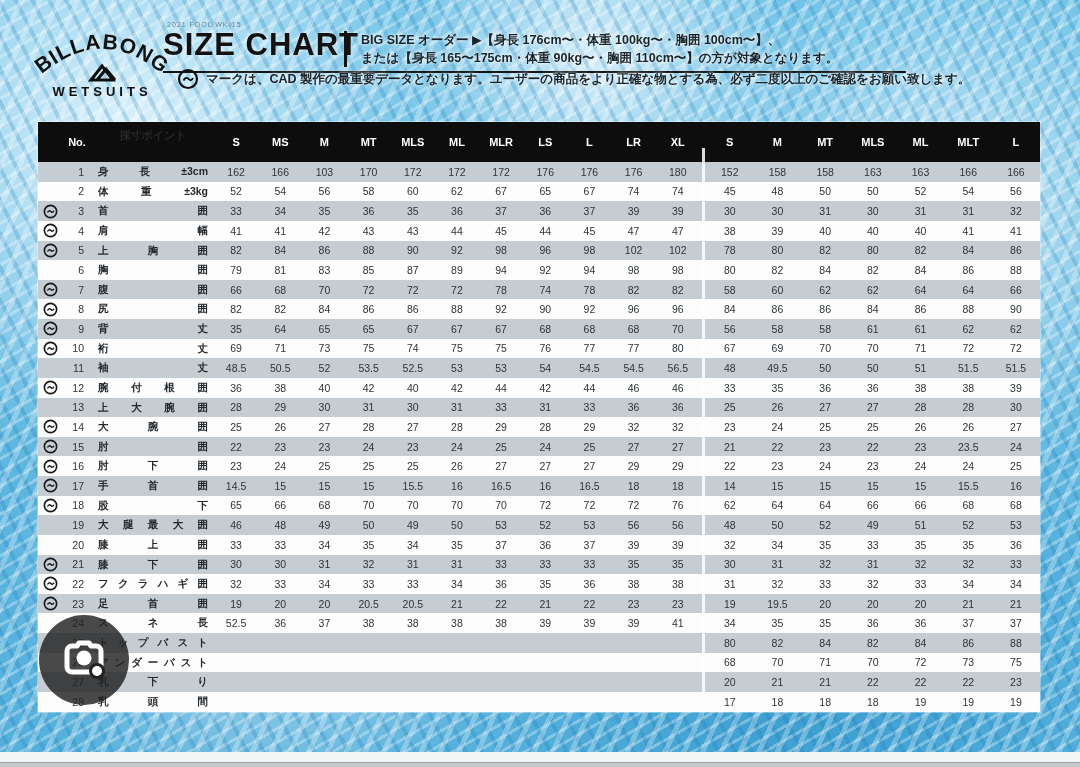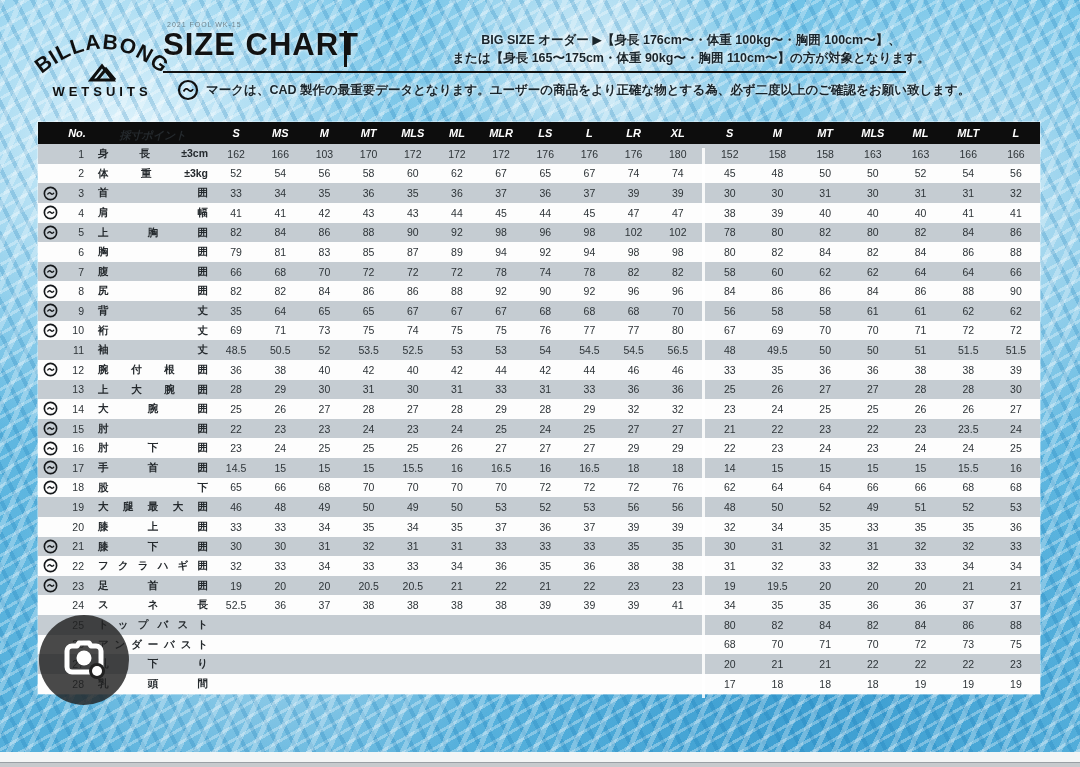--- a/index.html
+++ b/index.html
@@ -22,28 +22,28 @@
   
   .logo{position:absolute;left:34px;top:22px;width:136px;height:78px;color:#101010;}
   .logo svg{display:block}
   .logo .wetsuits{position:absolute;left:6px;top:62px;width:124px;text-align:center;
     font-size:13px;font-weight:bold;letter-spacing:4px;color:#101010;}
   .doccode{position:absolute;left:167px;top:21px;font-size:7px;color:#5a6a72;letter-spacing:1px;opacity:.8;}
   .title{position:absolute;left:163px;top:27px;font-size:31px;font-weight:bold;
     letter-spacing:1px;color:#121212;text-shadow:0 0 4px rgba(255,255,255,.65);text-align:center;}
   .vdiv{position:absolute;left:344px;top:31px;width:3px;height:36px;background:#121212;}
   .bigsize{position:absolute;left:361px;top:31px;width:660px;font-size:12.5px;line-height:18px;
-    font-weight:bold;color:#18242b;text-shadow:0 0 3px rgba(255,255,255,.85),0 0 6px rgba(255,255,255,.6);text-align:center;}
+    font-weight:bold;color:#18242b;text-shadow:0 0 3px rgba(255,255,255,.85),0 0 6px rgba(255,255,255,.6);}
   .hrule{position:absolute;left:163px;top:71px;width:743px;height:2px;background:#121212;}
-  .notice{position:absolute;left:177px;top:79px;width:880px;display:flex;align-items:center;gap:7px;
+  .notice{position:absolute;left:177px;top:68px;width:880px;display:flex;align-items:center;gap:7px;
     font-size:12.5px;font-weight:bold;color:#18242b;text-shadow:0 0 3px rgba(255,255,255,.85),0 0 6px rgba(255,255,255,.6);}
   
   .size-table{position:absolute;left:38px;top:122px;width:1002px;box-shadow:0 0 0 1px rgba(255,255,255,.35);}
   .trow{display:grid;grid-template-columns:24px 30px 122px repeat(11,44.18px) 6px repeat(7,47.71px);}
-  .thead{background:#0d0d0d;height:22px;font-style:italic;}
+  .thead{background:#0d0d0d;height:40px;}
   .thead .cell{color:#ffffff;font-weight:bold;font-size:11px;}
   .tbody .trow{height:19.64px;}
   .tbody .trow.odd .cell{background:#c5ccd2;}
   .tbody .trow.even .cell{background:#fdfdfd;}
   .cell{display:flex;align-items:center;justify-content:center;
     font-size:10.5px;color:#2e3438;overflow:hidden;white-space:nowrap;}
   .cell.no{justify-content:flex-end;padding-right:8px;box-sizing:border-box;}
   .cell.lbl{display:block;line-height:19.64px;text-align:justify;text-align-last:justify;
     padding:0 6px;box-sizing:border-box;font-weight:bold;color:#24292d;}
   .thead .cell.lbl{line-height:26px;text-align:right;text-align-last:center;}

